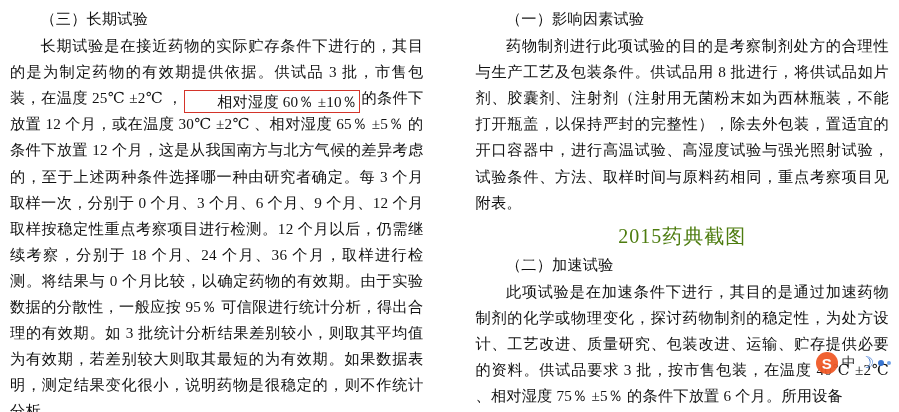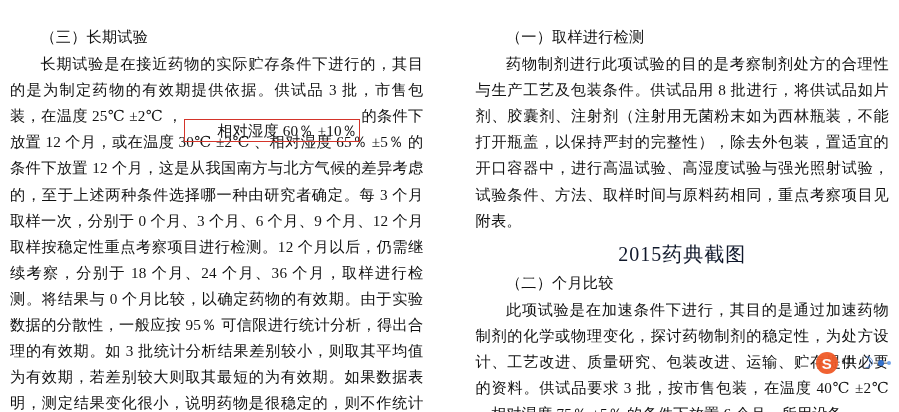--- a/index.html
+++ b/index.html
@@ -13,21 +13,21 @@
     font-family: "Liberation Serif", "DejaVu Serif", serif;
     color: #111111;
     overflow: hidden;
     position: relative;
   }
   .page {
     position: absolute;
     inset: 0;
     display: flex;
     box-sizing: border-box;
-    padding: 24px 10px 0 10px;
+    padding: 6px 10px 0 10px;
   }
   .col {
     width: 50%;
     box-sizing: border-box;
     position: relative;
   }
   .col-left {
     padding-right: 26px;
   }
   .col-right {
@@ -47,24 +47,24 @@
   .body-para {
     text-indent: 2em;
   }
   .boxed {
     border: 1.6px solid #d4342a;
     padding: 0 2px;
     margin: 0 1px;
     display: inline-block;
     line-height: 21px;
     position: relative;
-    top: 15px;
+    top: 4px;
   }
   .stamp {
-    color: #0f172a;
+    color: #4d7c0f;
     font-size: 20px;
     letter-spacing: 1px;
     text-indent: 0;
     text-align: center;
     margin: 7px 0 3px 0;
     font-family: "Liberation Serif", "DejaVu Serif", serif;
   }
   .watermark {
     position: absolute;
     right: 8px;
@@ -119,24 +119,24 @@
 <body>
 
 <div class="page">
 
   <div class="col col-left">
     <p class="heading">（三）长期试验</p>
     <p class="body-para"><span class="first-seg">长期试验是在接近药物的实际贮存条件下进行的，其目的是为制定药物的有效期提供依据。供试品 3 批，市售包装，在温度 25℃ ±2℃ ，</span><span class="boxed">相对湿度 60％ ±10％</span><span>的条件下放置 12 个月，或在温度 30℃ ±2℃ 、相对湿度 65％ ±5％ 的条件下放置 12 个月，这是从我国南方与北方气候的差异考虑的，至于上述两种条件选择哪一种由研究者确定。每 3 个月取样一次，分别于 0 个月、3 个月、6 个月、9 个月、12 个月取样按稳定性重点考察项目进行检测。12 个月以后，仍需继续考察，分别于 18 个月、24 个月、36 个月，取样进行检测。将结果与 0 个月比较，以确定药物的有效期。由于实验数据的分散性，一般应按 95％ 可信限进行统计分析，得出合理的有效期。如 3 批统计分析结果差别较小，则取其平均值为有效期，若差别较大则取其最短的为有效期。如果数据表明，测定结果变化很小，说明药物是很稳定的，则不作统计分析。</span></p>
   </div>
 
   <div class="col col-right">
-    <p class="heading">（一）取样进行检测</p>
+    <p class="heading">（一）影响因素试验</p>
     <p class="body-para">药物制剂进行此项试验的目的是考察制剂处方的合理性与生产工艺及包装条件。供试品用 8 批进行，将供试品如片剂、胶囊剂、注射剂（注射用无菌粉末如为西林瓶装，不能打开瓶盖，以保持严封的完整性），除去外包装，置适宜的开口容器中，进行高温试验、高湿度试验与强光照射试验，试验条件、方法、取样时间与原料药相同，重点考察项目见附表。</p>
     <p class="stamp">2015药典截图</p>
-    <p class="heading">（二）个月比较</p>
+    <p class="heading">（二）加速试验</p>
     <p class="body-para">此项试验是在加速条件下进行，其目的是通过加速药物制剂的化学或物理变化，探讨药物制剂的稳定性，为处方设计、工艺改进、质量研究、包装改进、运输、贮存提供必要的资料。供试品要求 3 批，按市售包装，在温度 40℃ ±2℃ 、相对湿度 75％ ±5％ 的条件下放置 6 个月。所用设备</p>
   </div>
 
   <div class="watermark">
     <span class="sogou-logo">S</span>
     <span class="wm-text">中</span>
     <span class="wm-moon">☽</span>
     <span class="wm-dots">
       <span class="wm-dot"></span>
       <span class="wm-dot small"></span>

